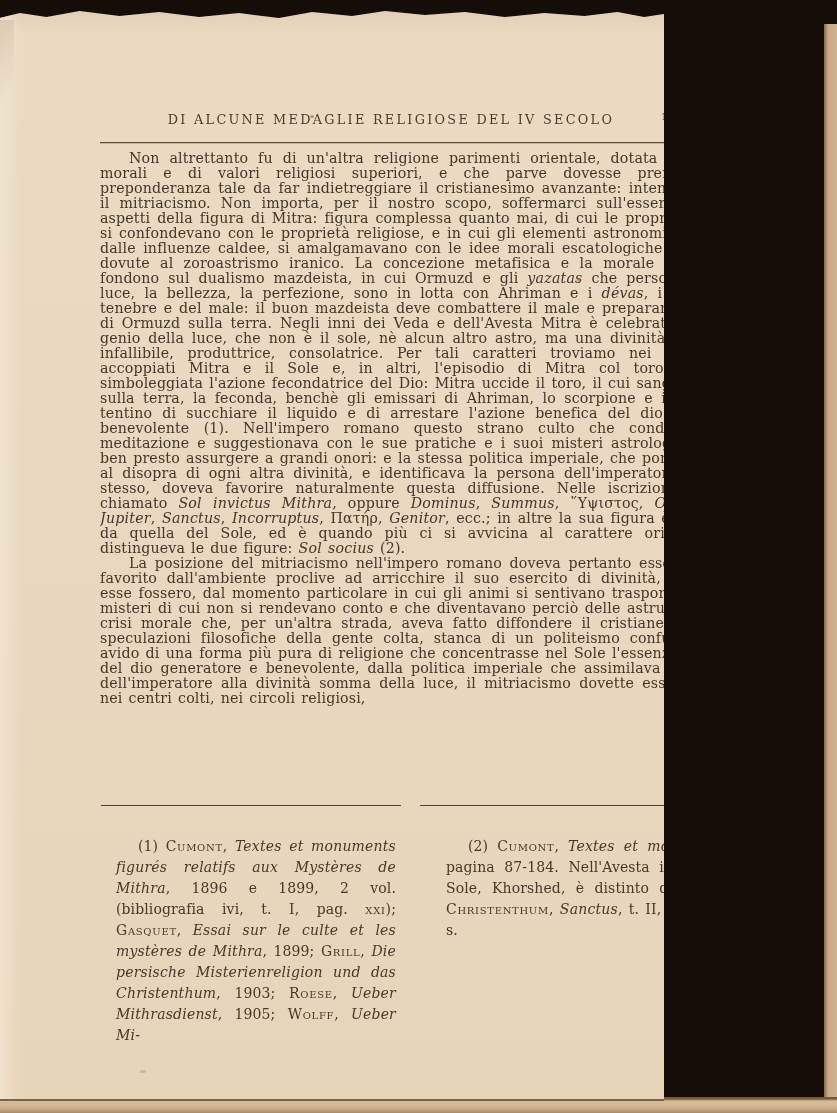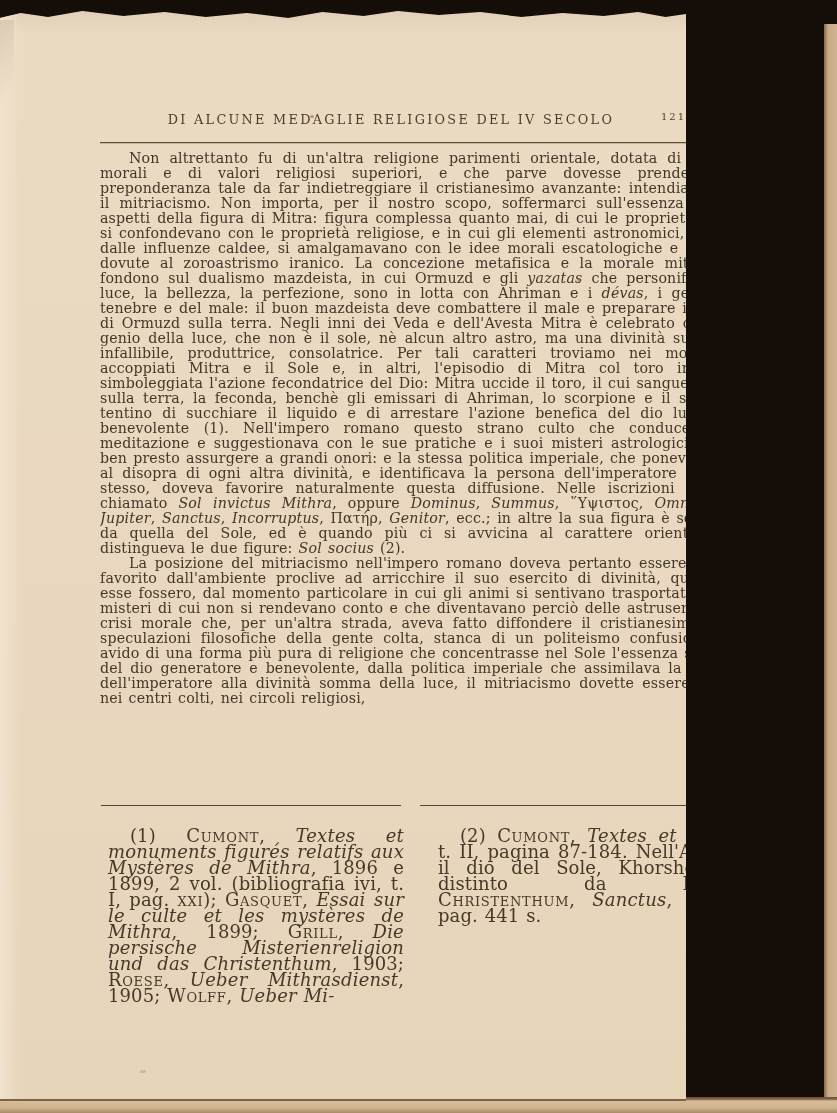--- a/index.html
+++ b/index.html
@@ -21,21 +21,20 @@
   
   .page{
     position:absolute;left:0;top:8px;width:664px;height:1093px;
     background:
       radial-gradient(ellipse 90px 120px at 755px 668px, rgba(193,152,82,.14), rgba(193,152,82,0) 70%),
       linear-gradient(90deg, #f0e3cd 0, rgba(240,227,205,0) 20px),
       linear-gradient(90deg, rgba(158,120,78,0) 780px, rgba(158,120,78,.14) 828px),
       linear-gradient(180deg, rgba(120,90,60,.10) 0, rgba(120,90,60,0) 26px),
       linear-gradient(180deg, #ebdbc3 0, #e9d8bf 55%, #e7d5ba 100%);
     clip-path: polygon(0 10px,3% 5px,7% 9px,12% 3px,18% 8px,24% 4px,30% 9px,36% 5px,42% 10px,47% 4px,53% 8px,58% 3px,64% 7px,70% 4px,76% 9px,82% 5px,88% 8px,93% 4px,97% 9px,100% 6px,100% 100%,0 100%);
-    padding-left: 22px;
   }
   .page-bottom-line{position:absolute;left:0;bottom:0;width:100%;height:2px;background:#6b4e33;opacity:.85;}
   .gutter-crease{position:absolute;left:0;top:12px;width:14px;height:120px;
     background:linear-gradient(115deg, rgba(120,95,65,.18) 0, rgba(120,95,65,0) 60%);}
   
   .running-head{position:absolute;left:100px;top:104px;width:648px;height:20px;color:#463a29;}
   .head-title{
     position:absolute;left:0;right:66px;text-align:center;
     font-size:12.8px;letter-spacing:2.3px;white-space:nowrap;color:#4a3d2b;
   }
@@ -49,22 +48,22 @@
     word-spacing:1.4px;letter-spacing:.15px;
   }
   
   .fn-rule{position:absolute;top:797px;height:1px;background:#53432f;}
   .fn-rule.left{left:101px;width:300px;}
   .fn-rule.right{left:420px;width:326px;}
   .footnote-col{position:absolute;top:812px;color:#46392a;}
   .footnote-col.left{left:100px;width:312px;}
   .footnote-col.right{left:430px;width:318px;}
   .footnote-col p{
-    margin:8px;text-align:justify;
-    font-size:18px;line-height:16px;word-spacing:1px;letter-spacing:.1px;
+    margin:16px;text-align:justify;
+    font-size:14px;line-height:21px;word-spacing:1px;letter-spacing:.1px;
   }
   .footnote-col p.note-start{text-indent:22px;}
   .i{font-style:italic;letter-spacing:.2px;}
   .sc{font-variant:small-caps;letter-spacing:.7px;}
   
   .speck{position:absolute;border-radius:50%;}
   .speck.s1{left:310px;top:107px;width:4px;height:3px;background:rgba(164,82,60,.55);}
   .speck.s2{left:577px;top:270px;width:4px;height:4px;background:rgba(178,96,80,.5);}
   .speck.s3{left:721px;top:1030px;width:5px;height:4px;background:rgba(130,100,68,.35);}
   .speck.s4{left:140px;top:1062px;width:6px;height:3px;background:rgba(140,110,75,.3);}

